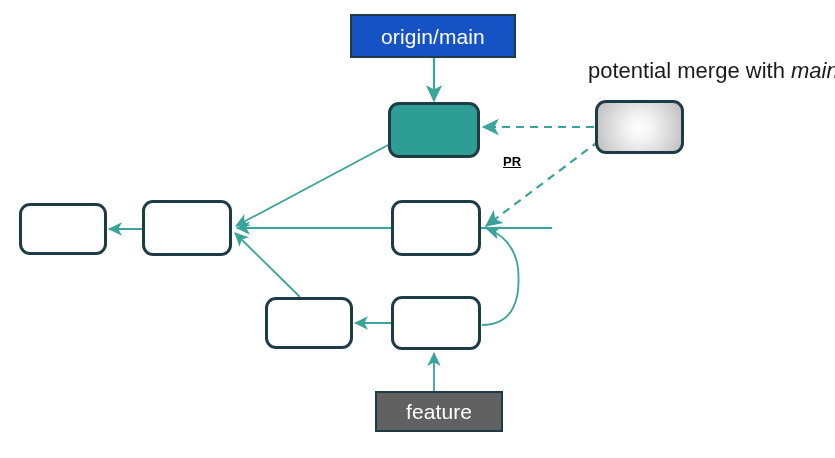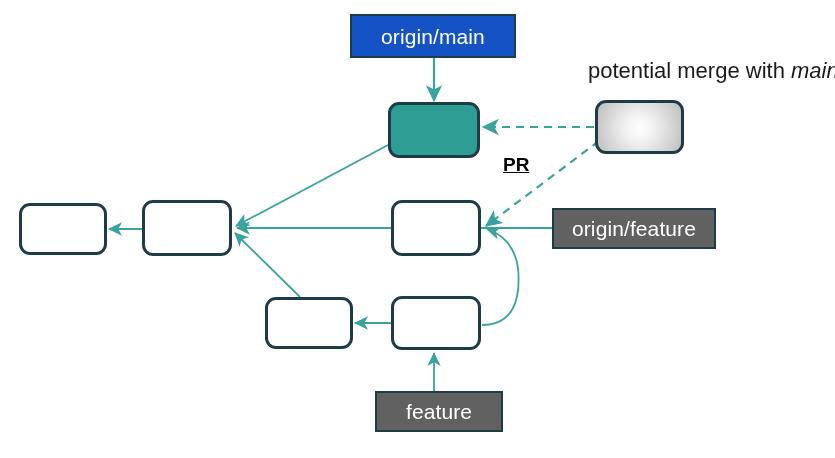--- a/index.html
+++ b/index.html
@@ -62,21 +62,21 @@
     color: #1a1a1a;
     font-size: 22px;
     line-height: 1.1;
     white-space: nowrap;
   }
   .ann.italic-tail em {
     font-style: italic;
   }
   .ann.bold {
     font-weight: bold;
-    font-size: 19px;
+    font-size: 13px;
     color: #000000;
     text-decoration: underline;
   }
 </style>
 </head>
 <body>
 
 <div id="canvas">
 
   <svg id="edge-layer" viewBox="0 0 835 458" xmlns="http://www.w3.org/2000/svg">
@@ -123,23 +123,20 @@
   <div class="node" style="left:391px; top:200px; width:90px; height:56px;"></div>
 
   <div class="node" style="left:265px; top:297px; width:88px; height:52px;"></div>
 
   <div class="node" style="left:391px; top:296px; width:90px; height:54px;"></div>
 
   <div class="label-box blue" style="left:350px; top:14px; width:166px; height:44px;">
     <span>origin/main</span>
   </div>
 
-  <div class="label-box gray" style="left:552px; top:208px; width:164px; height:41px;">
-    <span>origin/feature</span>
-  </div>
 
   <div class="label-box gray" style="left:375px; top:391px; width:128px; height:41px;">
     <span>feature</span>
   </div>
 
   <div class="ann italic-tail" style="left:588px; top:59px;"><span>potential merge with </span><em>main</em></div>
 
   <div class="ann bold" style="left:503px; top:155px;">PR</div>
 
 

